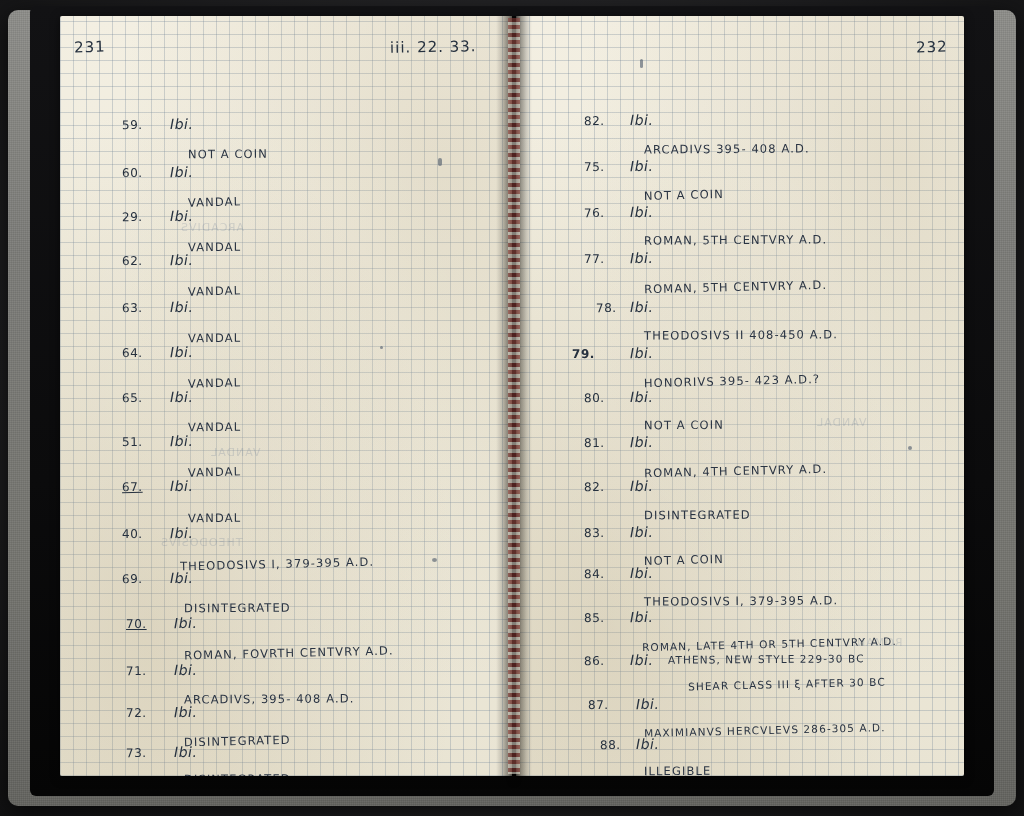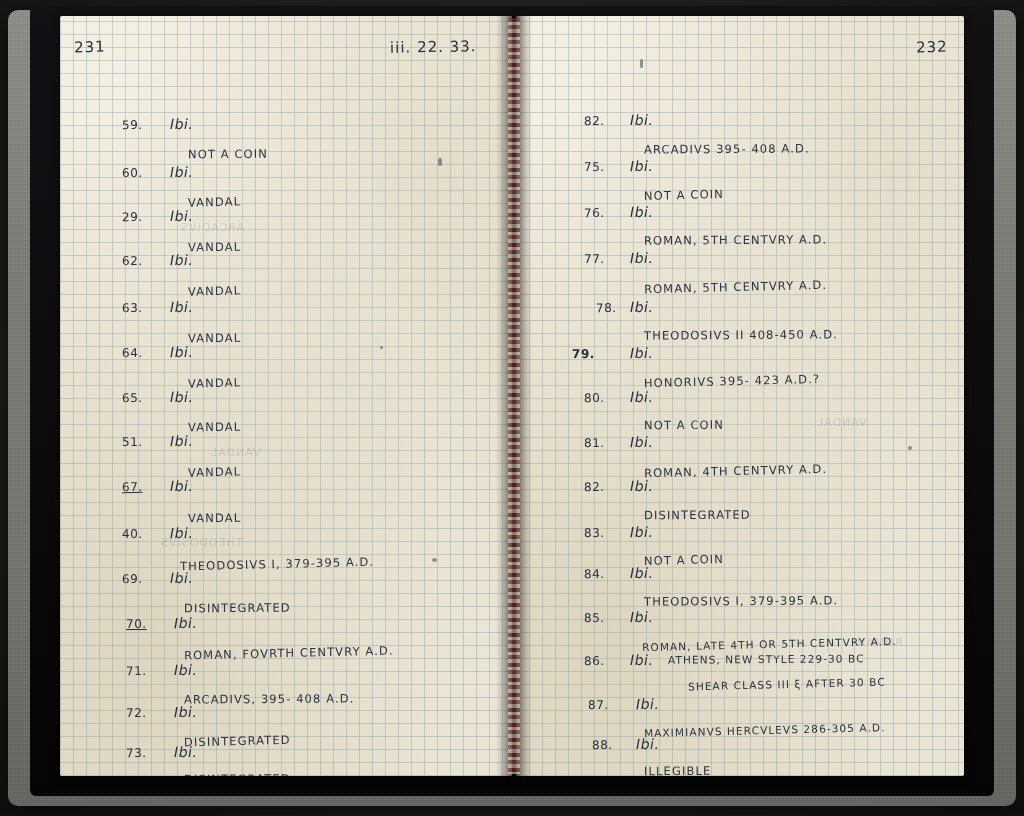--- a/index.html
+++ b/index.html
@@ -398,21 +398,21 @@
       <div class="hand note t3 sub" style="left:172px; top:662px;">SHEAR CLASS III ξ  AFTER 30 BC</div>
     </div>
 
     <div class="entry">
       <div class="hand num t2" style="left:72px; top:682px;">87.</div>
       <div class="hand ibid t1" style="left:120px; top:680px;">Ibi.</div>
       <div class="hand note t3 small" style="left:128px; top:708px;">MAXIMIANVS HERCVLEVS  286-305 A.D.</div>
     </div>
 
     <div class="entry">
-      <div class="hand num t1" style="left:76px; top:722px;">88.</div>
+      <div class="hand num t1" style="left:84px; top:722px;">88.</div>
       <div class="hand ibid t2" style="left:120px; top:720px;">Ibi.</div>
       <div class="hand note t2" style="left:128px; top:748px;">ILLEGIBLE</div>
     </div>
 
     <div class="speck" style="left:392px; top:430px; width:4px; height:4px;"></div>
     <div class="speck" style="left:124px; top:43px; width:3px; height:9px; border-radius:2px;"></div>
     <div class="edge-right"></div>
   </div>
 
   <div id="gutter"></div>

